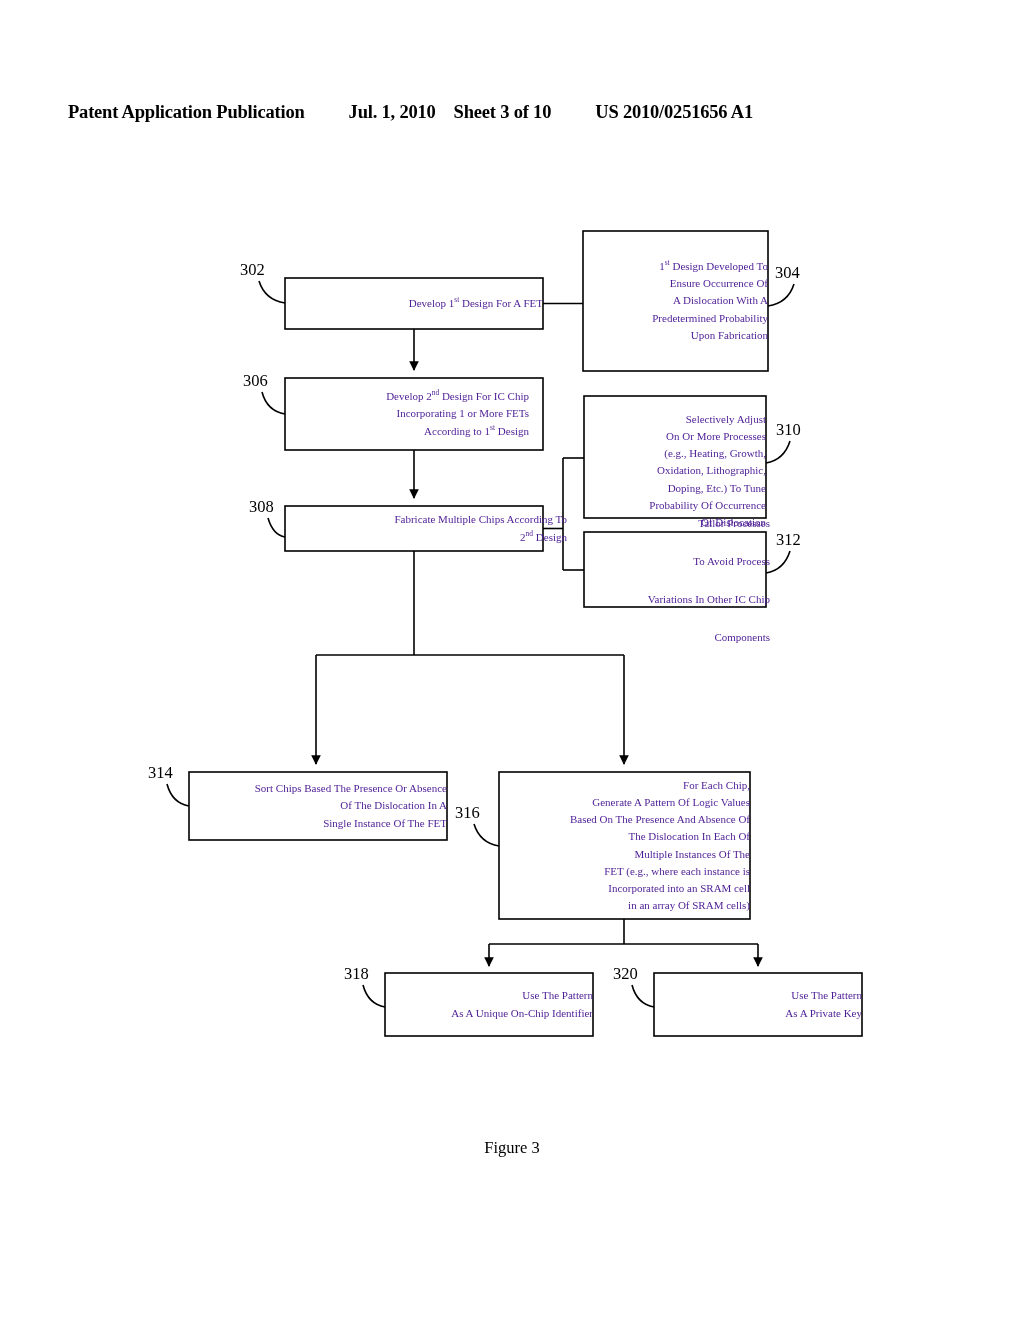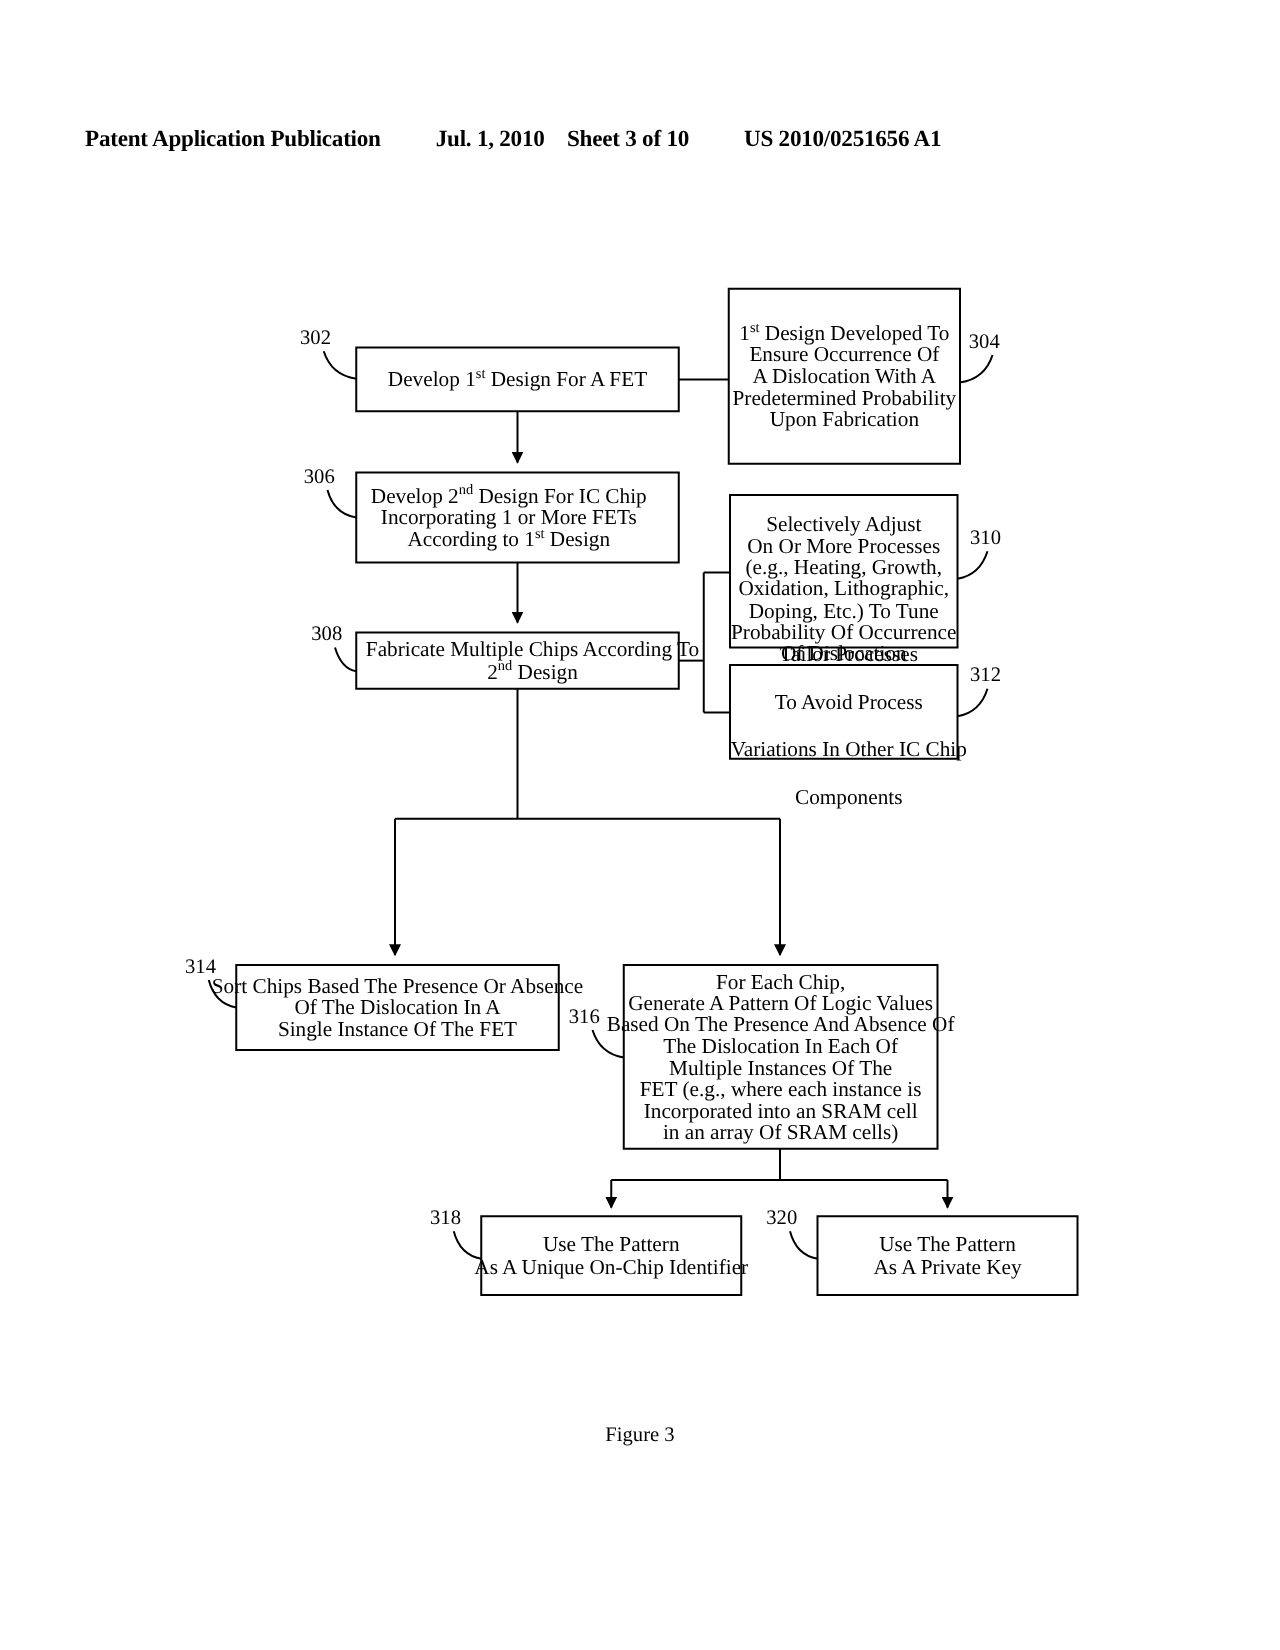--- a/index.html
+++ b/index.html
@@ -53,26 +53,26 @@
     height: 1320px;
     display: block;
   }
 
   
   .box-text {
     position: absolute;
     display: flex;
     flex-direction: column;
     justify-content: center;
-    align-items: center;
+    align-items: flex-end;
     text-align: center;
     font-family: "Liberation Serif", "DejaVu Serif", serif;
-    font-size: 17px;
+    font-size: 11px;
     line-height: 17.2px;
-    color: #000000;
+    color: #4c1d95;
     pointer-events: none;
     white-space: nowrap;
   }
   .box-text .ln { display: block; }
   .sup {
     font-size: 0.68em;
     vertical-align: super;
     line-height: 0;
   }
 

